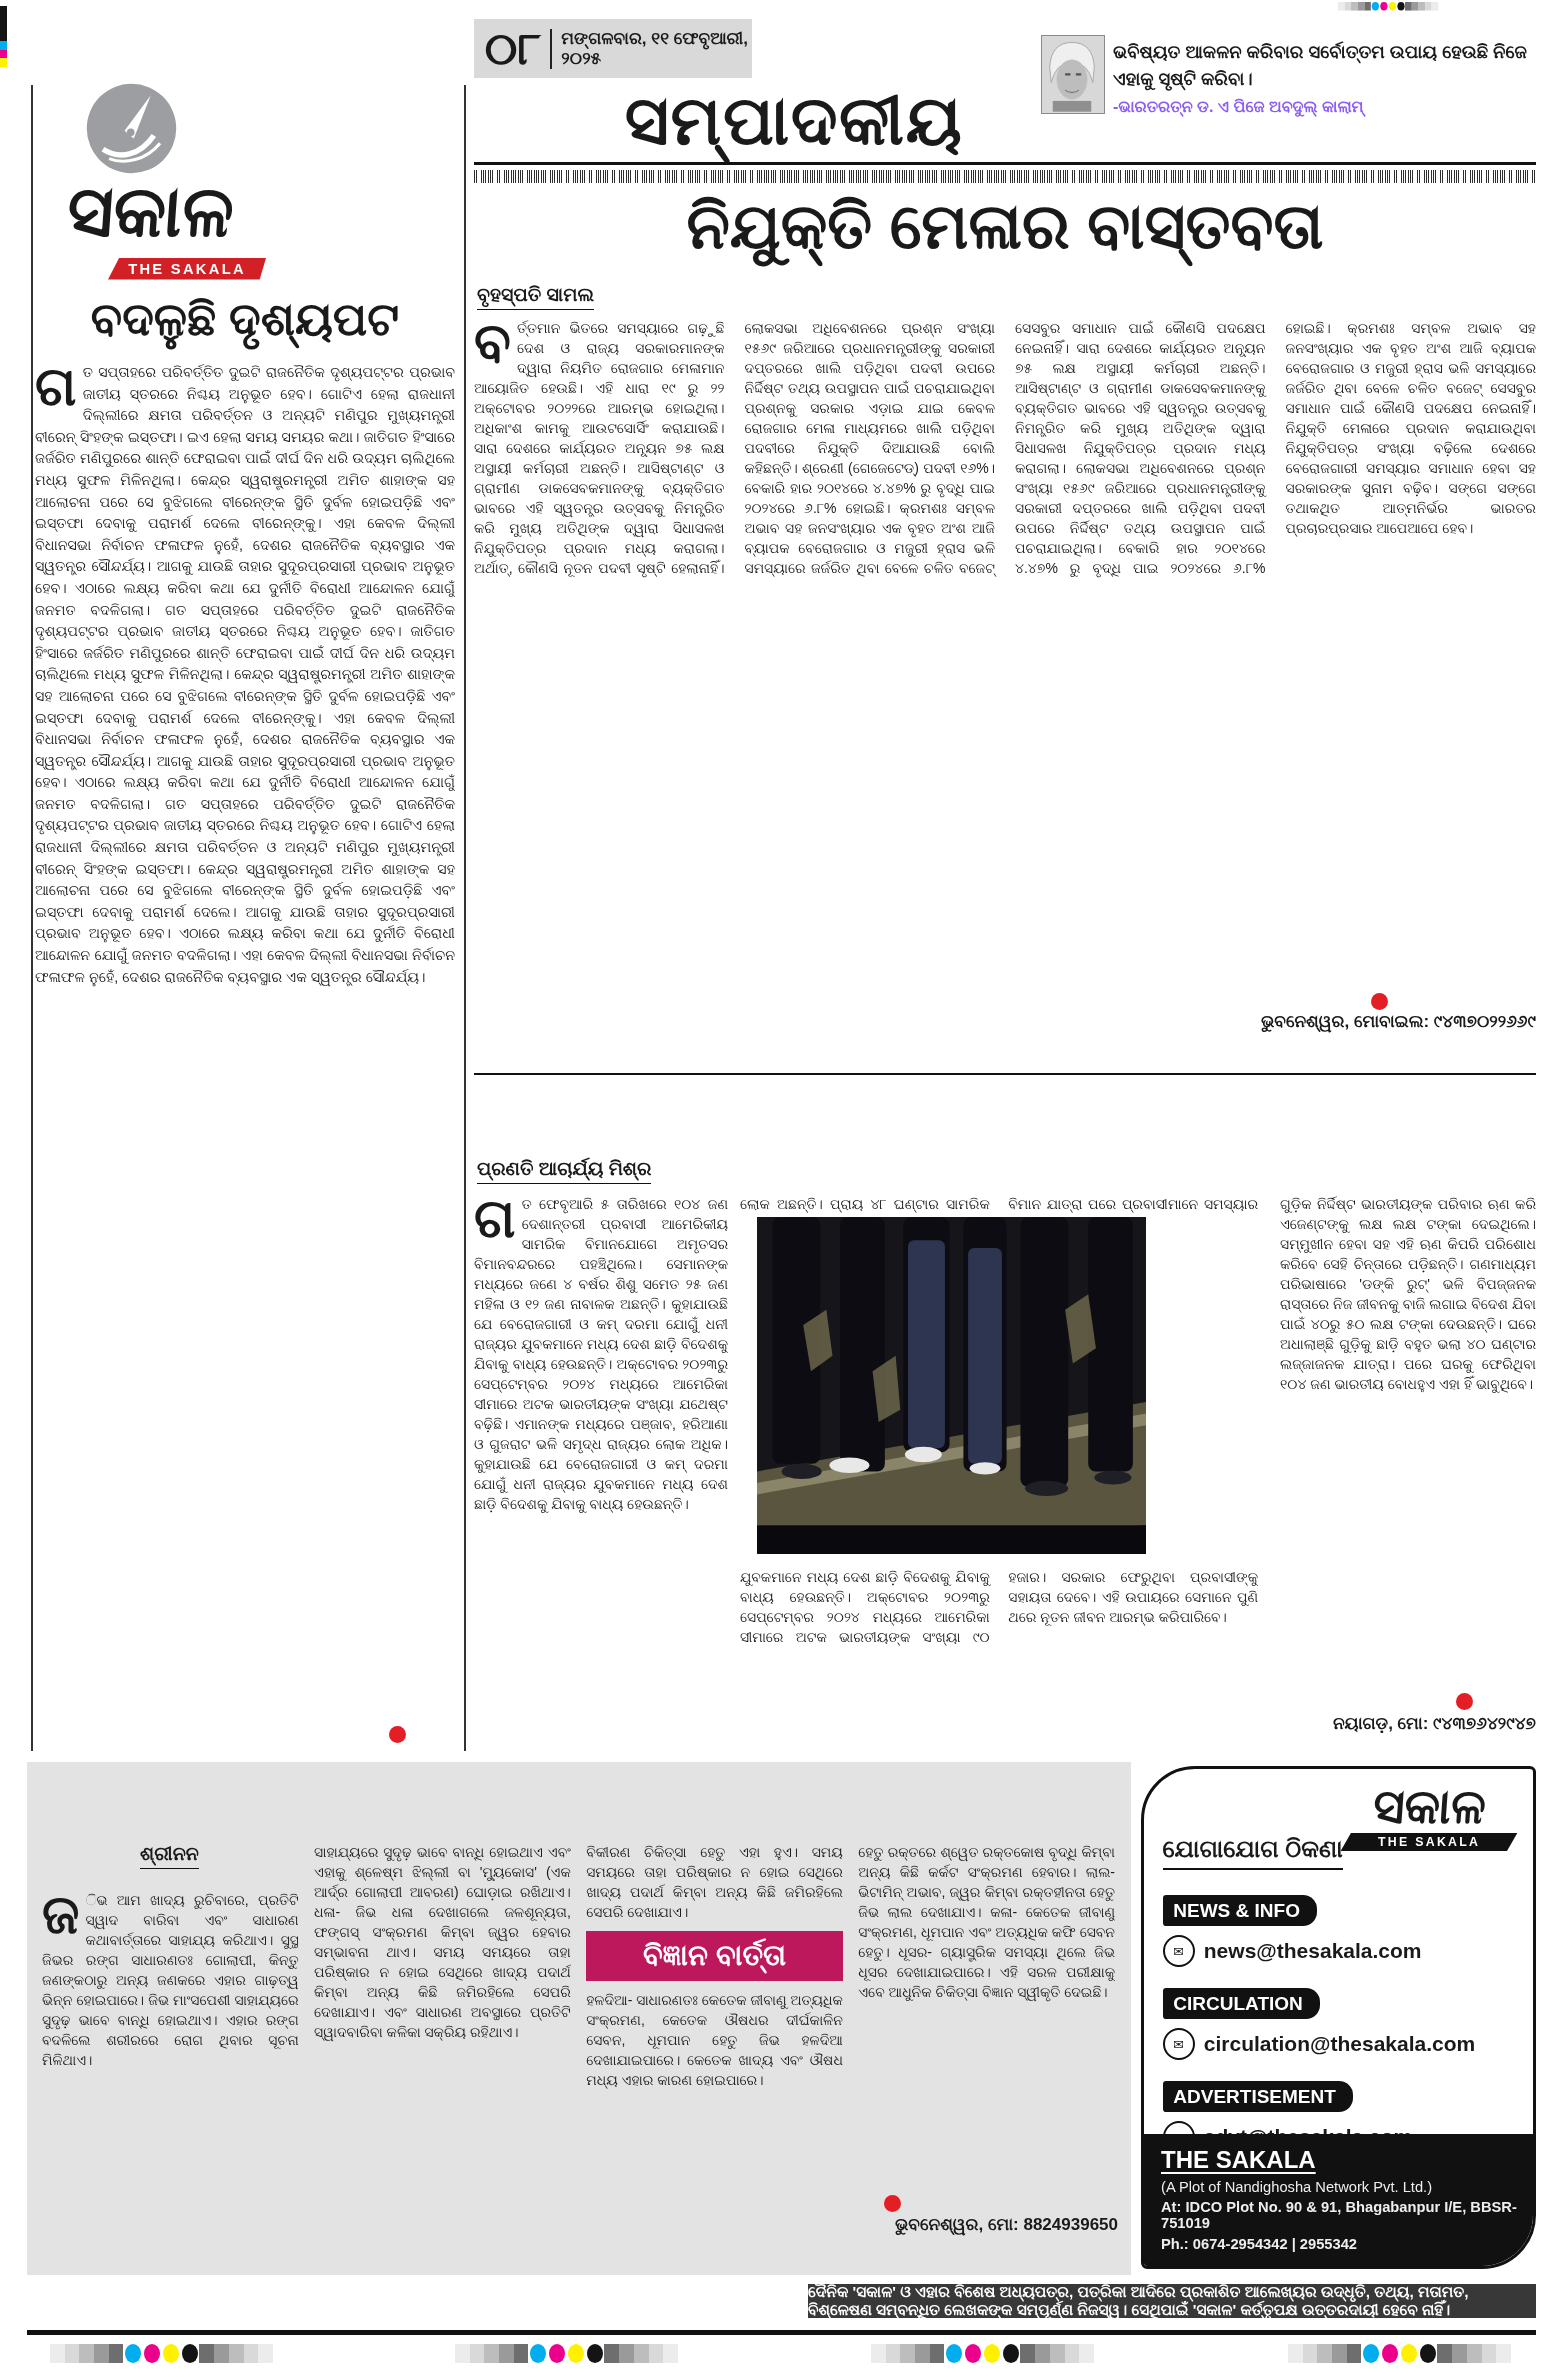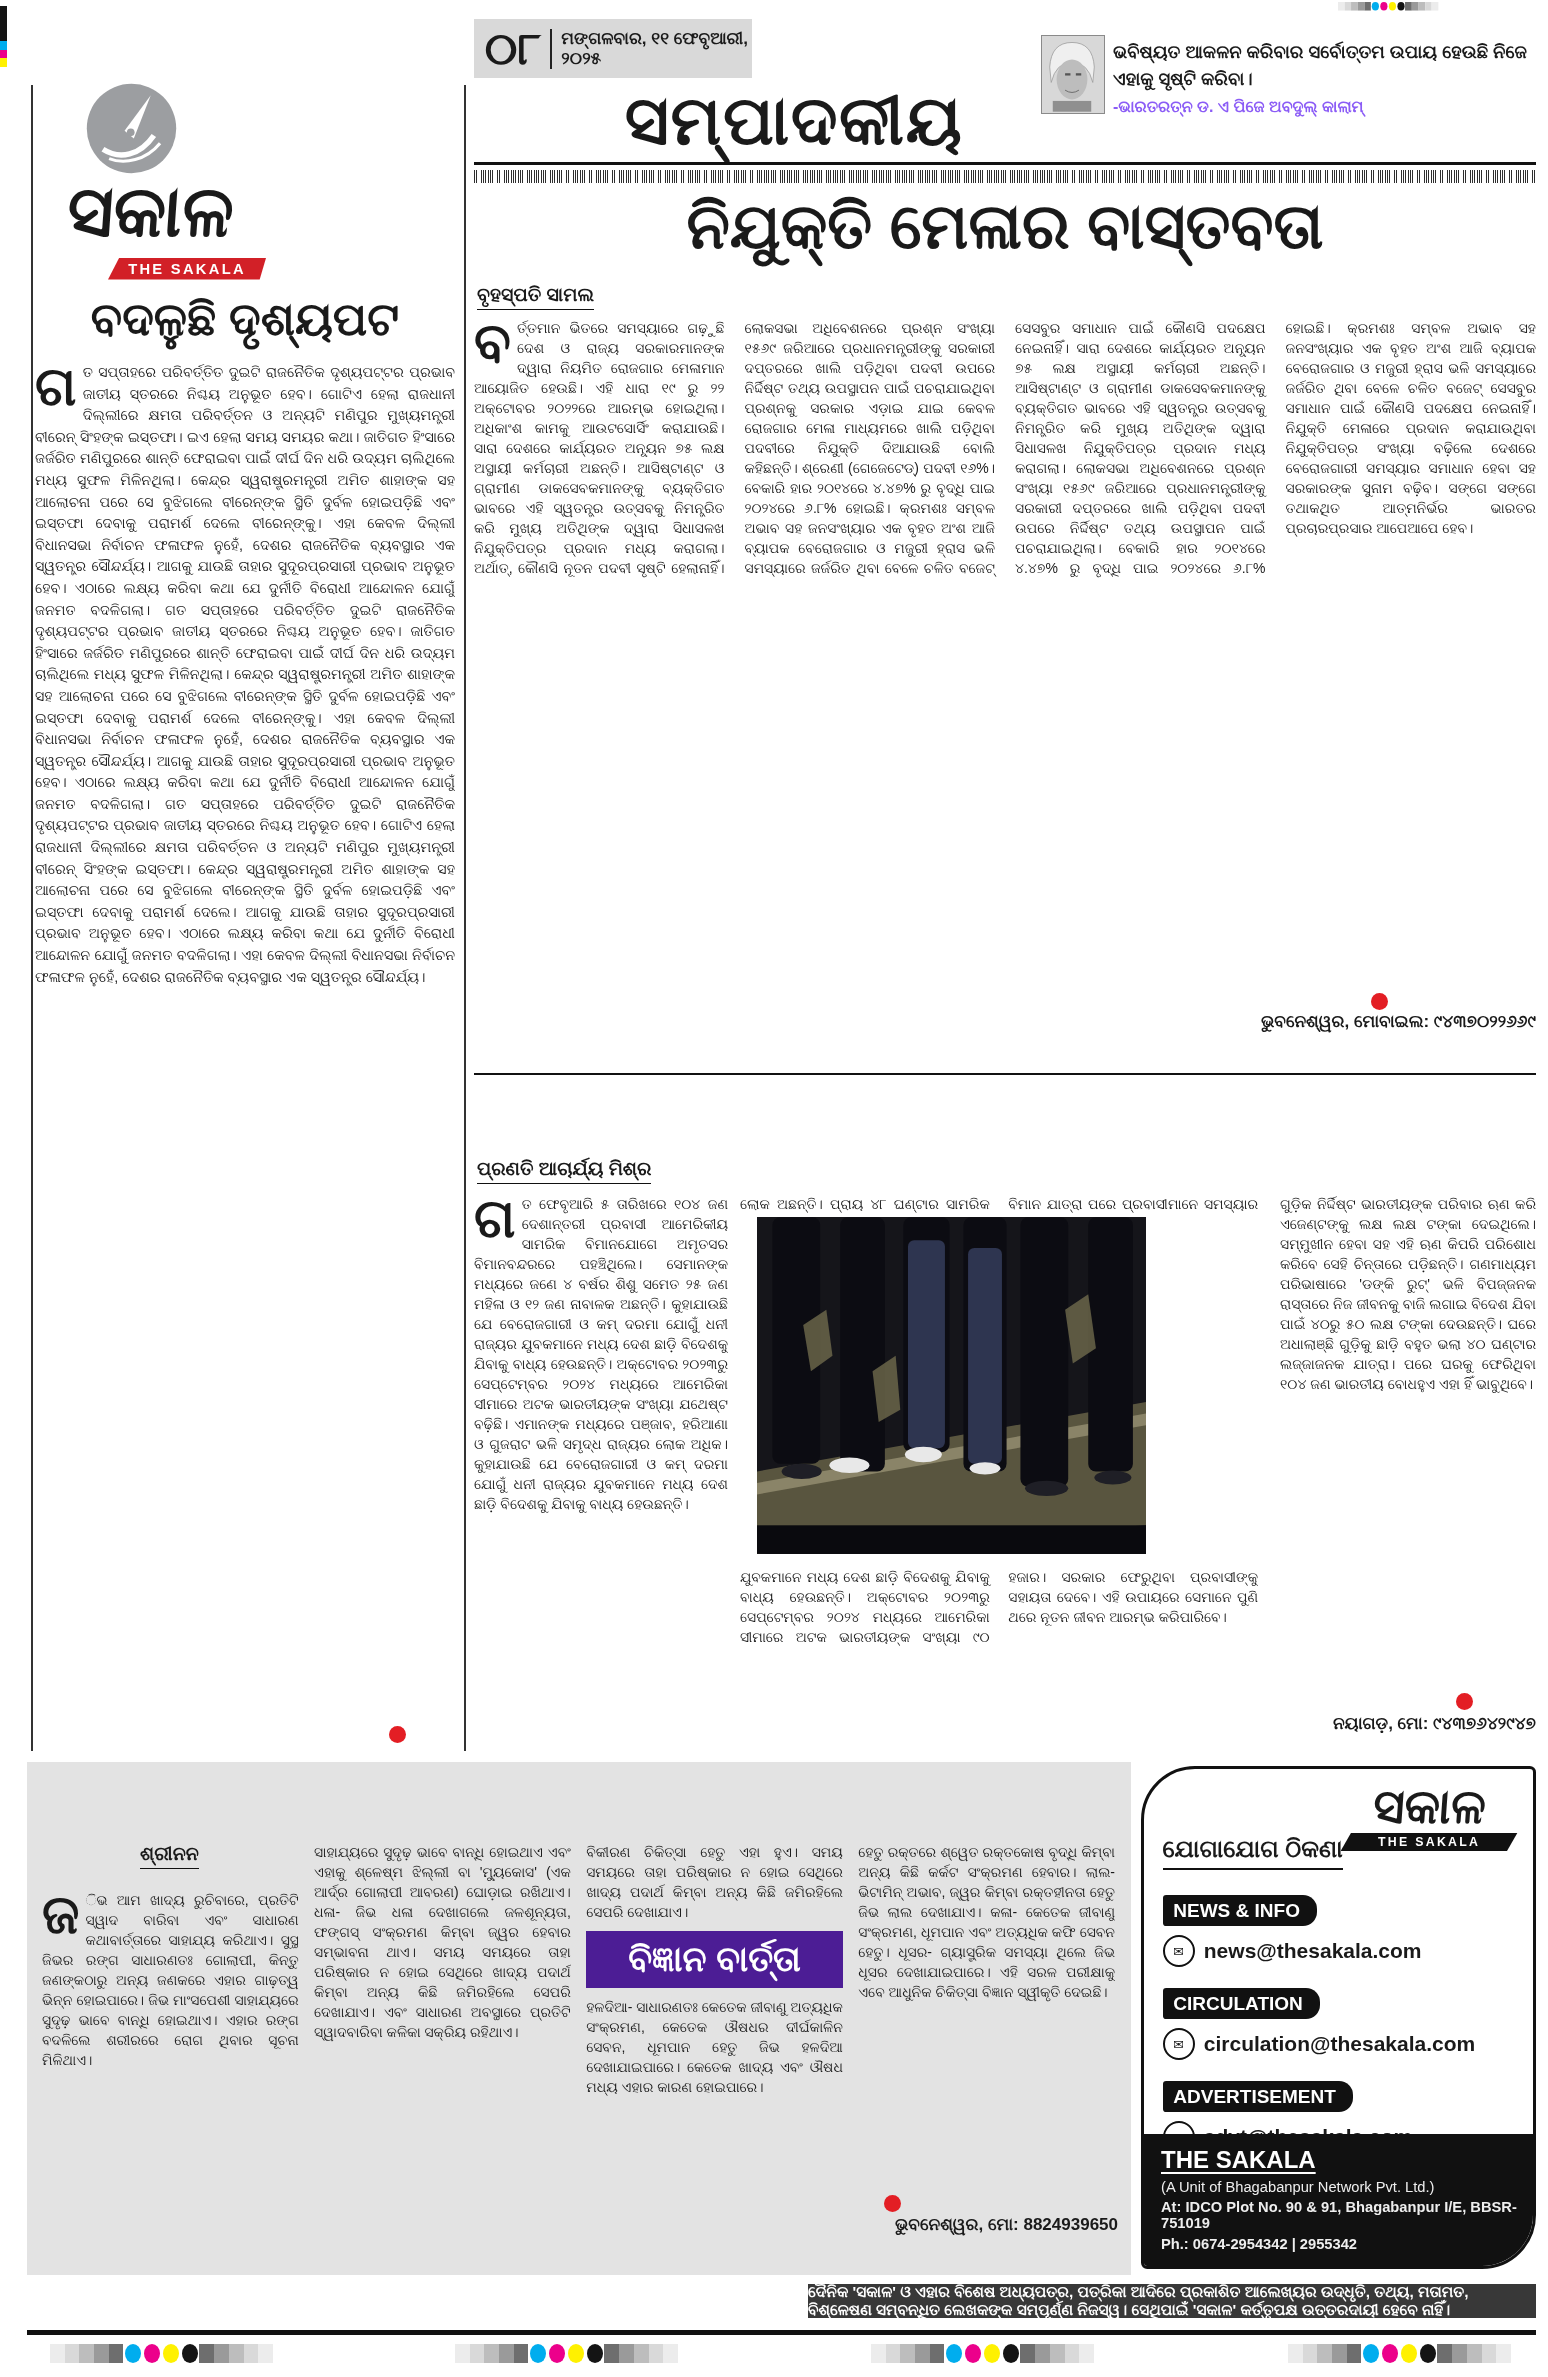--- a/index.html
+++ b/index.html
@@ -55,21 +55,21 @@
   .photo-frame{margin-top:3.1px;width:389px;height:337px;margin-left:17px;background:#15151a;}
   .sec-below{margin-top:13px;column-count:2;column-gap:18.5px;height:177px;overflow:hidden;}
   .sec-col4{left:1280px;top:1194px;width:256px;height:494px;}
   
   .gray-panel{left:27px;top:1762px;width:1104px;height:513px;background:#e3e3e3;}
   .tongue-headline{left:362px;top:1774px;width:740px;font-size:48px;}
   .tongue-byline-wrap{left:77px;top:1843px;width:185px;text-align:center;}
   .tongue-cols{left:42px;top:1842px;width:1073px;height:416px;display:flex;gap:15.4px;}
   .tongue-col{flex:1;overflow:hidden;}
   .tongue-col1-pad{padding-top:48px;}
-  .science-box{background:#4c1d95;color:#fff;font-size:35px;font-weight:800;text-align:center;
+  .science-box{background:#be185d;color:#fff;font-size:29px;font-weight:800;text-align:center;
     padding:7.7px 4.6px;margin:9.3px 0;}
   
   .contact-box{left:1141px;top:1766px;width:395px;height:503px;border:3.9px solid #111;box-sizing:border-box;
     border-radius:54px 6.2px 54px 6.2px;overflow:hidden;background:#fff;}
   .cb-logo{position:absolute;right:15.4px;top:14px;width:177px;text-align:center;}
   .cb-logo-odia{font-size:48px;font-weight:900;transform:skewX(-4deg);line-height:1;}
   .cb-logo-banner{margin-top:1.5px;background:#111;color:#fff;font-size:12.3px;font-weight:800;letter-spacing:2.3px;
     padding:2.3px 0;clip-path:polygon(6% 0,100% 0,94% 100%,0 100%);}
   .cb-title{position:absolute;left:18.5px;top:66px;font-size:24px;font-weight:800;
     border-bottom:2.3px solid #111;padding-bottom:4.6px;}
@@ -269,21 +269,21 @@
     <div class="cb-sec" style="top:312px;">
       <span class="cb-pill">ADVERTISEMENT</span>
       <div class="cb-email-row">
         <span class="cb-mail-icon">✉</span>
         <span class="cb-email">advt@thesakala.com</span>
       </div>
     </div>
 
     <div class="cb-company">
       <div class="cb-co-name">THE SAKALA</div>
-      <div class="cb-co-line">(A Unit of Bhagabanpur Network Pvt. Ltd.)</div>
+      <div class="cb-co-line">(A Plot of Nandighosha Network Pvt. Ltd.)</div>
       <div class="cb-co-line b">At: IDCO Plot No. 90 &amp; 91, Bhagabanpur I/E, BBSR-751019</div>
       <div class="cb-co-line b">Ph.: 0674-2954342 | 2955342</div>
     </div>
   </div>
 
   <div class="abs strip strip-right">ଦୈନିକ 'ସକାଳ' ଓ ଏହାର ବିଶେଷ ଅଧ୍ୟପତ୍ର, ପତ୍ରିକା ଆଦିରେ ପ୍ରକାଶିତ ଆଲେଖ୍ୟର ଉଦ୍ଧୃତି, ତଥ୍ୟ, ମତାମତ, ବିଶ୍ଳେଷଣ ସମ୍ବନ୍ଧିତ ଲେଖକଙ୍କ ସମ୍ପୂର୍ଣ୍ଣ ନିଜସ୍ୱ। ସେଥିପାଇଁ 'ସକାଳ' କର୍ତ୍ତୃପକ୍ଷ ଉତ୍ତରଦାୟୀ ହେବେ ନାହିଁ।</div>
   <div class="abs footer-rule"></div>
 
   <div class="abs reg-group" style="left:50px;">
     <div class="reg-cell" style="background:#ececec"></div>

